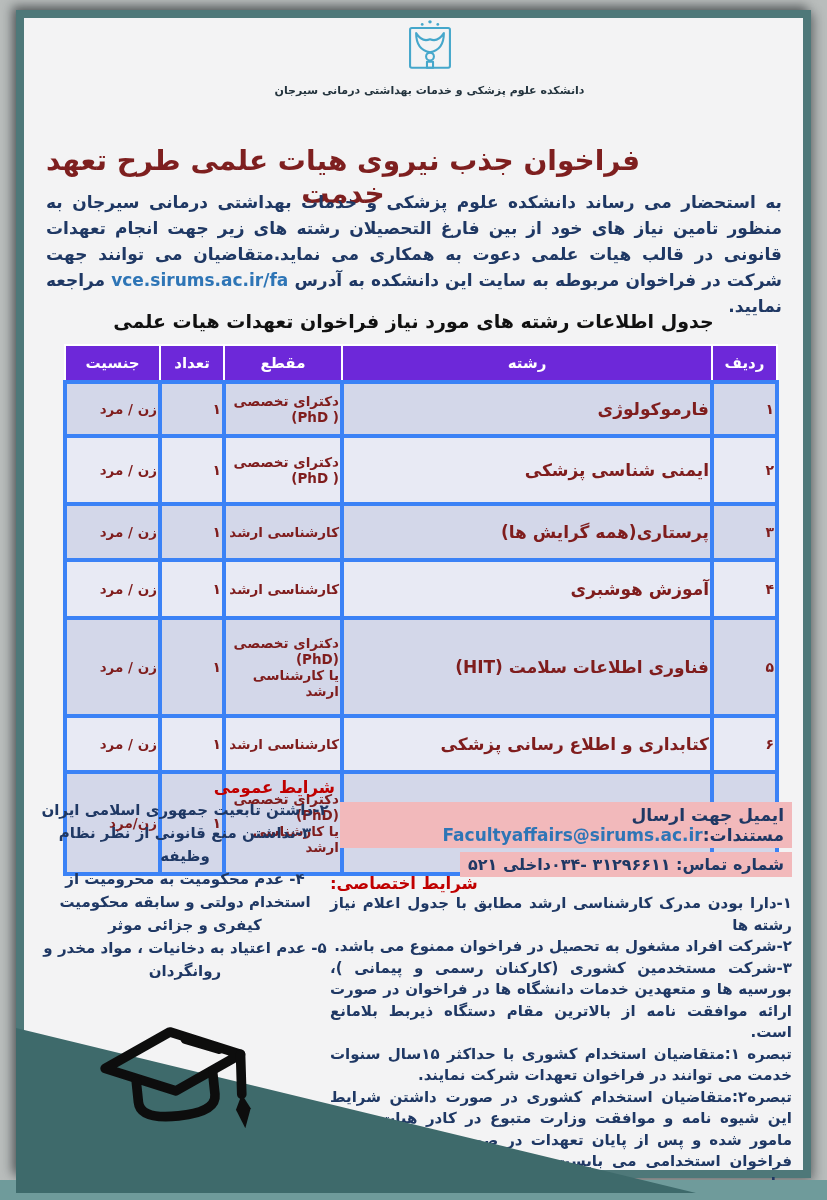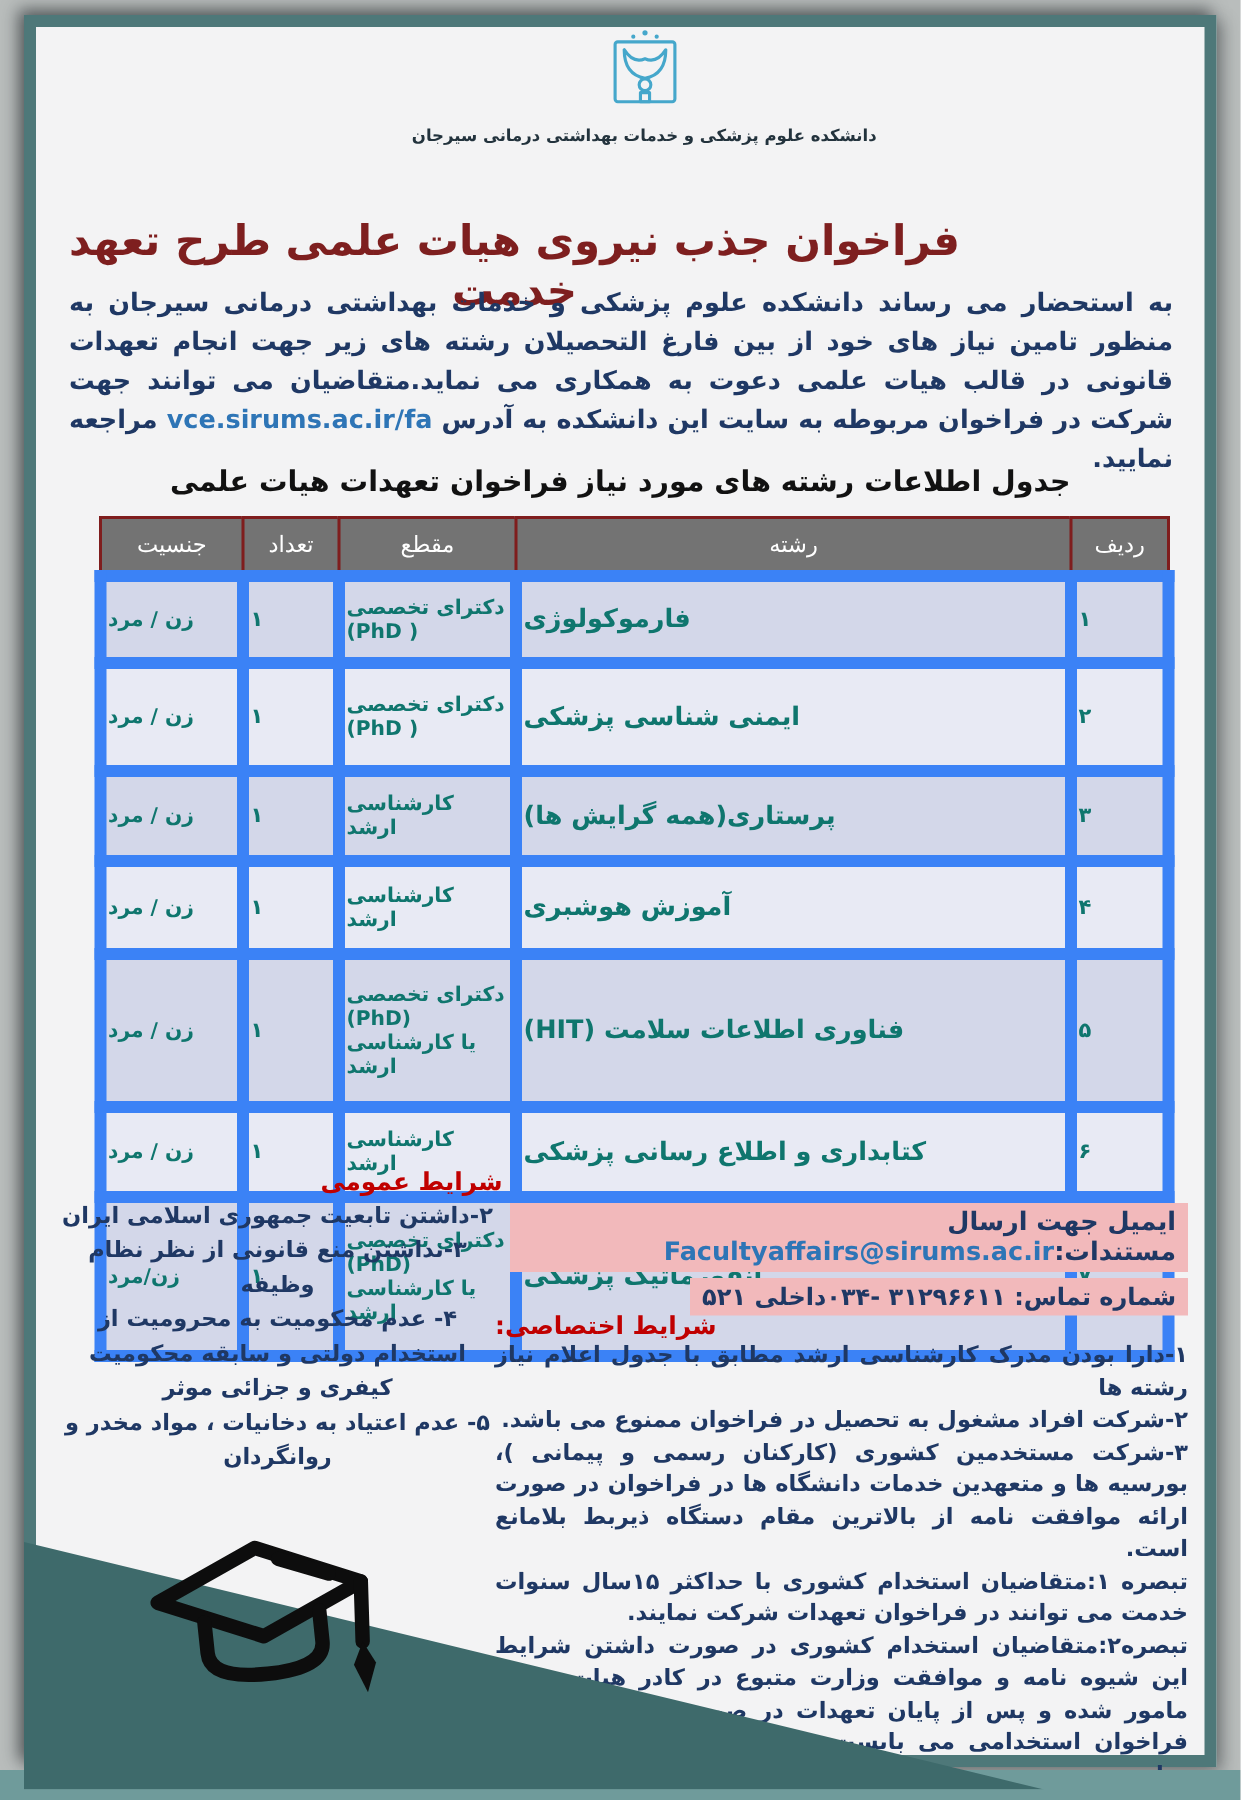--- a/index.html
+++ b/index.html
@@ -42,26 +42,26 @@
   
   .table-title{
     position:absolute;left:0;top:310px;width:827px;text-align:center;z-index:2;
     direction:rtl;font-size:19px;font-weight:bold;color:#111;
   }
   .spec-table{
     position:absolute;left:63px;top:344px;width:712px;z-index:2;
     border-collapse:collapse;direction:rtl;table-layout:fixed;
   }
   .spec-table th{
-    background:#737373;color:#fff;font-size:15px;font-weight:normal;height:32px;
-    border:2px solid #7f1d1d;
+    background:#6d28d9;color:#fff;font-size:15px;font-weight:bold;height:32px;
+    border:2px solid #ffffff;
   }
   .spec-table td{
-    border:8px solid #3b82f6;text-align:left;vertical-align:middle;
-    color:#0f766e;
+    border:4px solid #3b82f6;text-align:right;vertical-align:middle;
+    color:#7f1d1d;
   }
   .spec-table tbody tr:nth-child(odd) td{background:#d3d7e9;}
   .spec-table tbody tr:nth-child(even) td{background:#e8eaf4;}
   .spec-table tbody tr:nth-child(1) td{height:48px;}
   .spec-table tbody tr:nth-child(2) td{height:62px;}
   .spec-table tbody tr:nth-child(3) td{height:50px;}
   .spec-table tbody tr:nth-child(4) td{height:52px;}
   .spec-table tbody tr:nth-child(5) td{height:92px;}
   .spec-table tbody tr:nth-child(6) td{height:50px;}
   .spec-table tbody tr:nth-child(7) td{height:96px;}

